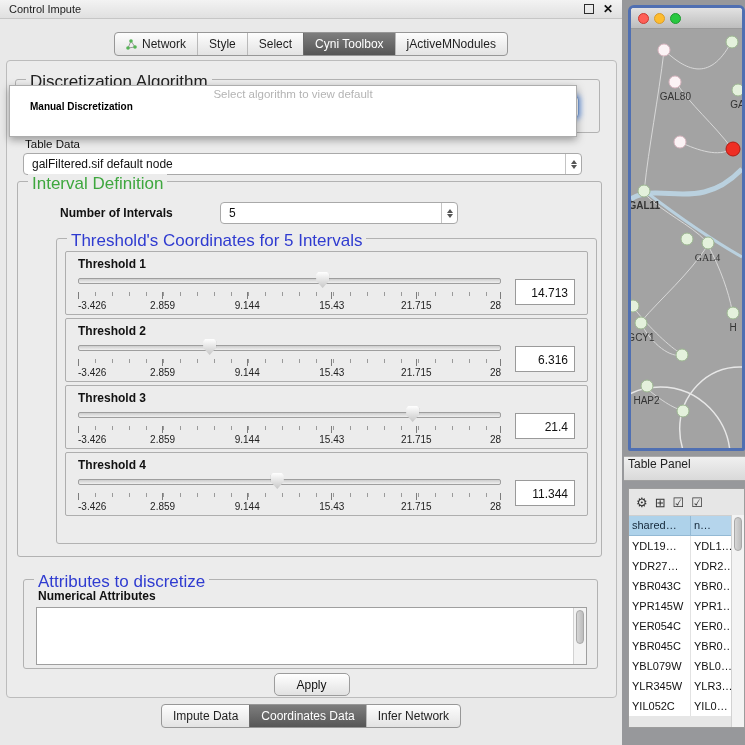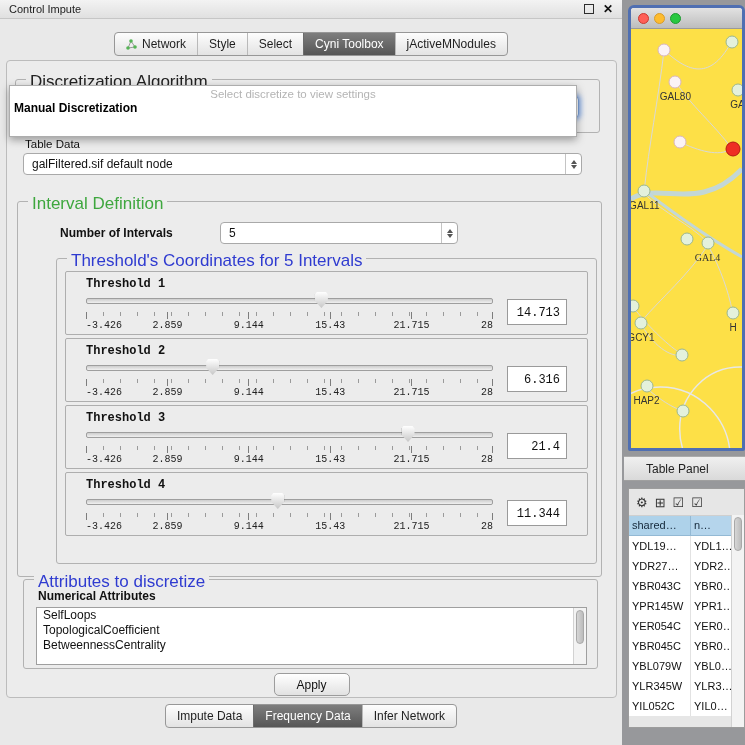--- a/index.html
+++ b/index.html
@@ -36,33 +36,33 @@
   .combo-value{padding-left:8px;flex:1;white-space:nowrap;overflow:hidden;color:#111;}
   .stepper{width:15px;align-self:stretch;border-left:1px solid #c4c4c4;display:flex;flex-direction:column;
            align-items:center;justify-content:center;gap:1px;}
   .stepper::before{content:"";border:3px solid transparent;border-bottom:4px solid #555;}
   .stepper::after{content:"";border:3px solid transparent;border-top:4px solid #555;}
   .algo-combo{left:12px;right:20px;top:16px;box-shadow:0 0 5px 2px rgba(100,150,230,.75);border-color:#7aa0d8;}
 
   .dropdown-overlay{position:absolute;left:2px;top:24px;right:39px;height:50px;background:#fff;
                     border:1px solid #adadad;box-shadow:0 3px 8px rgba(0,0,0,.35);z-index:20;}
   .dd-header{text-align:center;color:#b4b4b4;font-size:11.5px;padding-top:2px;}
-  .dd-item{font-size:12px;padding:1px 4px;color:#000;}
+  .dd-item{font-size:10px;padding:1px 20px;color:#000;}
 
   .field-label{position:absolute;left:18px;top:77px;font-size:11.5px;color:#111;}
   .table-data-combo{left:16px;right:34px;top:92px;}
 
-  .interval-group{left:10px;right:14px;top:140px;height:374px;}
+  .interval-group{left:10px;right:14px;top:120px;height:374px;}
   .num-label{position:absolute;left:42px;top:24px;font-size:12px;font-weight:bold;color:#111;}
   .num-combo{left:202px;top:20px;width:238px;}
 
   .thresholds-group{left:38px;right:4px;top:56px;bottom:12px;}
   .thresholds-container{position:absolute;left:8px;right:8px;top:12px;}
   .threshold-box{border:1px solid #aeaeae;border-radius:2px;height:64px;margin-bottom:3px;
-                 padding:5px 20px;box-sizing:border-box;font-family:Liberation Mono, monospace;}
+                 padding:5px 12px;box-sizing:border-box;}
   .th-label{font-size:12px;color:#111;}
   .th-row{display:flex;align-items:center;margin-top:1px;}
   .slider{position:relative;flex:1;height:40px;margin-right:14px;text-align:center;}
   .groove{position:absolute;left:0;right:0;top:6px;height:4px;background:linear-gradient(#cdcdcd,#f0f0f0);
           border:1px solid #9e9e9e;border-radius:2px;}
   .thumb{position:absolute;top:0;width:13px;height:16px;margin-left:-6px;z-index:2;
          background:linear-gradient(#ffffff,#c7c7c7);
          clip-path:polygon(15% 0,85% 0,100% 15%,100% 55%,50% 100%,0 55%,0 15%);
          filter:drop-shadow(0 0 1px rgba(0,0,0,.65));}
   .ticks-minor{position:absolute;left:0;right:0;top:20px;height:4px;
@@ -93,33 +93,33 @@
   
   .right-column{position:absolute;left:622px;top:0;width:123px;height:745px;background:#97989b;}
   .network-window{position:absolute;left:6px;top:5px;width:117px;height:446px;border:3px solid #4f6fb2;
                   border-radius:6px 6px 2px 2px;background:#fff;overflow:hidden;box-sizing:border-box;}
   .mac-titlebar{height:20px;background:linear-gradient(#e2e2e2,#bdbdbd);border-bottom:1px solid #9a9a9a;
                 display:flex;align-items:center;gap:5px;padding-left:7px;}
   .light{width:11px;height:11px;border-radius:50%;box-sizing:border-box;}
   .l-red{background:#ff5f57;border:1px solid #ca3a32;}
   .l-yellow{background:#febc2e;border:1px solid #d79c2c;}
   .l-green{background:#28c840;border:1px solid #1f9a31;}
-  .network-canvas{position:relative;width:100%;height:calc(100% - 20px);background:#fde047;}
+  .network-canvas{position:relative;width:100%;height:calc(100% - 20px);background:#a3a3a3;}
   .edges{position:absolute;left:0;top:0;width:100%;height:100%;}
   .net-node{position:absolute;width:13px;height:13px;border-radius:50%;transform:translate(-50%,-50%);
             box-sizing:border-box;z-index:2;}
   .net-node.green{background:#e4f1dc;border:1px solid #9cb791;}
   .net-node.pink{background:#fbf3f5;border:1px solid #d9b6c0;}
   .net-node.red{background:#ee2e24;border:1px solid #b21a12;width:15px;height:15px;}
   .net-label{position:absolute;font-size:10px;color:#333;transform:translate(-50%,0);white-space:nowrap;z-index:3;}
 
   .table-panel-bar{position:absolute;left:2px;right:0;top:456px;height:25px;box-sizing:border-box;
                    background:linear-gradient(#f0f0f0,#d9d9d9);border-top:1px solid #ababab;
                    border-bottom:1px solid #9f9f9f;font-size:12px;color:#222;display:flex;
-                   align-items:center;padding-left:22px;}
+                   align-items:flex-start;padding-left:4px;}
   .table-window{position:absolute;left:6px;top:488px;width:117px;height:240px;background:#e6e6e6;
                 border:1px solid #9c9c9c;box-sizing:border-box;overflow:hidden;}
   .table-toolbar{height:26px;display:flex;align-items:center;gap:7px;padding-left:7px;font-size:13px;
                  color:#333;border-bottom:1px solid #cfcfcf;}
   .tb-icon{line-height:1;}
   .table-main{margin-right:11px;}
   .table-header{display:flex;height:20px;}
   .th{background:#b5d5ec;border-right:1px solid #93b9d4;border-bottom:1px solid #93b9d4;font-size:11px;
       padding:3px 3px 0;box-sizing:border-box;color:#14283a;white-space:nowrap;overflow:hidden;}
   .th.first{width:62px;background:#aed2ea;}
@@ -164,21 +164,21 @@
 
     <div class="group algo-group">
       <span class="group-title t-dark">Discretization Algorithm</span>
       <div class="combo algo-combo">
         <span class="combo-value"></span>
         <span class="stepper"></span>
       </div>
     </div>
 
     <div class="dropdown-overlay">
-      <div class="dd-header">Select discretize to view settings</div>
+      <div class="dd-header">Select algorithm to view default</div>
       <div class="dd-item bold">Manual Discretization</div>
     </div>
 
     <div class="field-label">Table Data</div>
     <div class="combo table-data-combo">
       <span class="combo-value">galFiltered.sif default node</span>
       <span class="stepper"></span>
     </div>
 
     <div class="group interval-group">
@@ -276,38 +276,33 @@
     </div>
   </div>
 </div>
       </div>
     </div>
 
     <div class="group attributes-group">
       <span class="group-title t-blue">Attributes to discretize</span>
       <div class="attr-label bold">Numerical Attributes</div>
       <div class="listbox">
-        <div>
-            <div class="list-item">SelfLoops</div>
-            <div class="list-item">TopologicalCoefficient</div>
-            <div class="list-item">BetweennessCentrality</div>
-          </div>
         <div class="scrollbar-v">
             <div class="scroll-thumb"></div>
           </div>
       </div>
     </div>
 
     <button class="apply-btn">Apply</button>
   </div>
 
   <nav class="bottom-tabs">
     <div class="seg">
       <div class="seg-item">Impute Data</div>
-      <div class="seg-item selected">Frequency Data</div>
+      <div class="seg-item selected">Coordinates Data</div>
       <div class="seg-item">Infer Network</div>
     </div>
   </nav>
 </section>
 
 <section class="right-column">
   <div class="network-window">
     <div class="mac-titlebar">
       <span class="light l-red"></span>
       <span class="light l-yellow"></span>
@@ -334,21 +329,21 @@
       </svg>
     <div class="net-node pink" style="left: 30%; top: 5%;"></div>
         <div class="net-node green" style="left: 91%; top: 3%;"></div>
         <div class="net-node pink" style="left: 40%; top: 12.5%;"></div>
         <div class="net-label" style="left: 40%; top: 14.7%;">GAL80</div>
         <div class="net-node green" style="left: 96%; top: 14.5%;"></div>
         <div class="net-label" style="left: 96%; top: 16.7%;">GA</div>
         <div class="net-node pink" style="left: 44%; top: 27%;"></div>
         <div class="net-node red" style="left: 92%; top: 28.5%;"></div>
         <div class="net-node green" style="left: 12%; top: 38.5%;"></div>
-        <div class="net-label" style="left: 12%; top: 40.7%;">GAL11</div>
+        <div class="net-label" style="left: 12%; top: 40.7%; font-weight: bold;">GAL11</div>
         <div class="net-node green" style="left: 50%; top: 50%;"></div>
         <div class="net-node green" style="left: 69%; top: 51%;"></div>
         <div class="net-label" style="left: 69%; top: 53.2%; font-family: Liberation Serif, serif;">GAL4</div>
         <div class="net-node green" style="left: 2%; top: 66%;"></div>
         <div class="net-node green" style="left: 92%; top: 67.5%;"></div>
         <div class="net-label" style="left: 92%; top: 69.7%;">H</div>
         <div class="net-node green" style="left: 9%; top: 70%;"></div>
         <div class="net-label" style="left: 9%; top: 72.2%;">GCY1</div>
         <div class="net-node green" style="left: 46%; top: 77.5%;"></div>
         <div class="net-node green" style="left: 14%; top: 85%;"></div>

